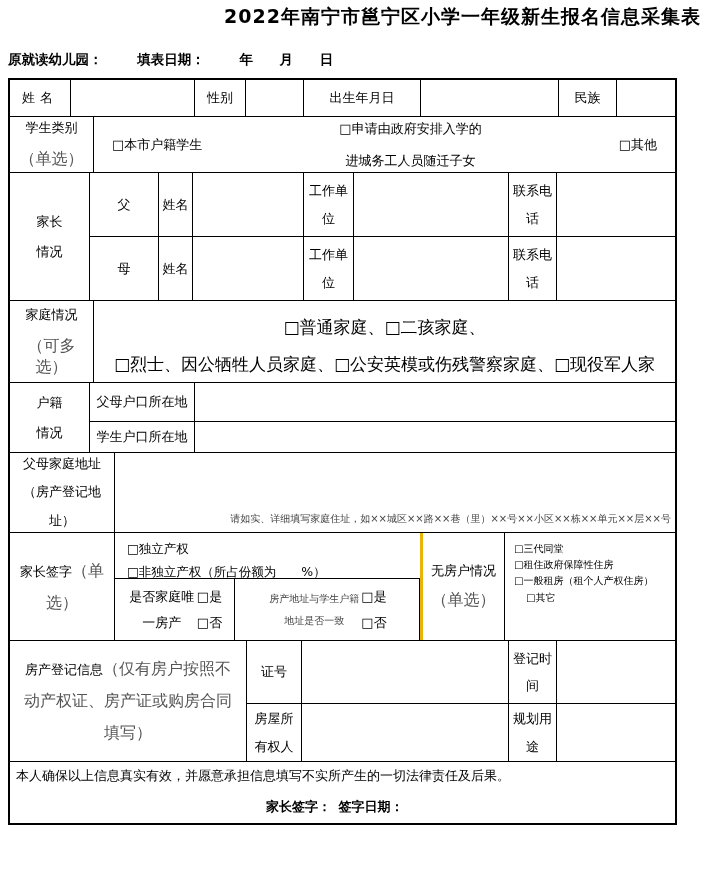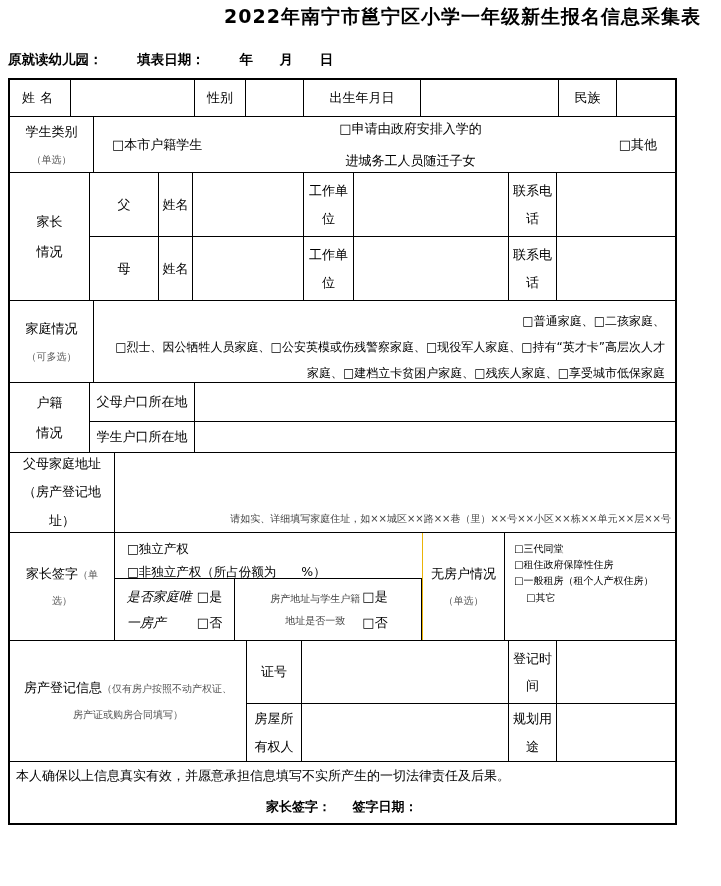--- a/index.html
+++ b/index.html
@@ -29,43 +29,43 @@
   .tbl > .tr:last-child { border-bottom: none; }
   .td {
     border-right: 1px solid #000;
     display: flex; align-items: center; justify-content: center;
     text-align: center; padding: 0 3px; overflow: hidden;
   }
   .tr > .td:last-child, .subtr > .td:last-child { border-right: none; }
   .tgroup { flex: 1; display: flex; flex-direction: column; min-width: 0; }
   .subtr { display: flex; border-bottom: 1px solid #000; align-items: stretch; min-height: 0; }
   .tgroup > .subtr:last-child { border-bottom: none; flex: 1; }
-  .sm { font-size: 10px; color: #555; }
+  .sm { font-size: 16px; color: #555; }
   .sp { letter-spacing: 5px; }
   .lh2 { line-height: 2.1; }
   .stack { display: flex; flex-direction: column; gap: 12px; align-items: center; }
   .checks { display: flex; flex-direction: column; line-height: 1.95; text-align: left; }
   .h37 { height: 37px; } .h55 { height: 55px; } .h56 { height: 56px; }
   .h128 { height: 128px; } .h82 { height: 82px; } .h70 { height: 70px; }
   .h80 { height: 80px; justify-content: space-between; } .h108 { height: 108px; } .h121 { height: 121px; }
   .h61 { height: 61px; }
   .cat-cell { flex: 1; display: flex; align-items: center; justify-content: space-between; padding: 0 18px; }
   .cat-center { text-align: center; line-height: 2.4; }
-  .family-cell { flex: 1; padding: 8px 10px 4px 10px; line-height: 2.15; font-size: 12px; display: block; text-align: right; }
+  .family-cell { flex: 1; padding: 8px 10px 4px 10px; line-height: 2.15; font-size: 17px; display: block; text-align: center; }
   .addr-cell { flex: 1; position: relative; }
   .addr-hint { position: absolute; right: 4px; bottom: 6px; font-size: 10px; color: #444; white-space: nowrap; }
   .own-top { height: 46px; border-bottom: 1px solid #000; padding: 5px 12px; line-height: 1.8; font-size: 12.5px; }
   .own-bottom { display: flex; flex: 1; align-items: stretch; }
-  .yn-label { display: inline-block; width: 70px; line-height: 1.95; text-align: left; font-style: italic; }
+  .yn-label { display: inline-block; width: 70px; line-height: 1.95; text-align: center; }
   .yn-label-sm { display: inline-block; width: 94px; line-height: 2.2; text-align: center; font-size: 10px; color: #444; }
   .none-cell { flex: 1; display: block; text-align: left; padding: 8px 4px 4px 9px; line-height: 1.62; font-size: 10px; }
   .prop-inner { line-height: 2; padding: 0 8px; }
   .decl-cell { flex: 1; display: block; text-align: left; padding: 5px 6px; }
   .decl-sign { margin: 13px 0 0 250px; font-weight: bold; }
-  .decl-sign .g16 { margin-left: 17px; }
+  .decl-sign .g16 { margin-left: 3px; }
 </style>
 </head>
 <body>
 
 <div class="title">2022年南宁市邕宁区小学一年级新生报名信息采集表</div>
 
 <div class="meta">
   <span>原就读幼儿园：</span>
   <span class="g30">填表日期：</span>
   <span class="g30">年</span>
@@ -165,21 +165,21 @@
     </div>
     <div class="td addr-cell">
       <span class="addr-hint">请如实、详细填写家庭住址，如××城区××路××巷（里）××号××小区××栋××单元××层××号</span>
     </div>
   </div>
 
   <div class="tr h108">
     <div class="td" style="width:105px">
       <span style="width:86px; line-height:2"><span>家长签字</span><span class="sm">（单选）</span></span>
     </div>
-    <div class="tgroup" style="flex:0 0 308px; border-right:1px solid #eab308">
+    <div class="tgroup" style="flex:0 0 308px; border-right:3px solid #eab308">
       <div class="own-top">
         <div>□独立产权</div>
         <div>□非独立产权（所占份额为____%）</div>
       </div>
       <div class="own-bottom">
         <div class="td" style="width:120px">
           <span class="yn-label">是否家庭唯一房产</span>
           <span class="checks">
             <span>□是</span>
             <span>□否</span>

